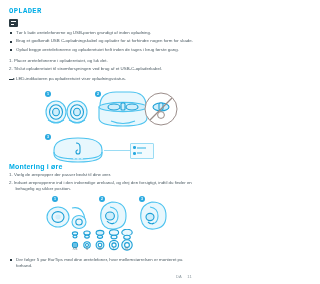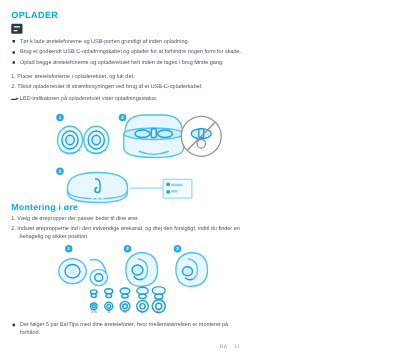--- a/index.html
+++ b/index.html
@@ -16,21 +16,21 @@
   .page { position: absolute; inset: 0; }
 
   
   .section-title {
     position: absolute;
     font-size: 7.2px;
     font-weight: bold;
     letter-spacing: 0.35px;
     color: #00ace6;
   }
-  #title-oplader { left: 9px; top: 7px; }
+  #title-oplader { left: 9px; top: 7px; font-family: Liberation Mono, monospace; }
   #title-montering { left: 9px; top: 163px; font-size: 7px; letter-spacing: .2px; }
 
   
   .note-icon {
     position: absolute; left: 9px; top: 19px;
     width: 9px; height: 8px;
     background: #2b3a42;
     border-radius: 1px;
   }
   .note-icon::before {

